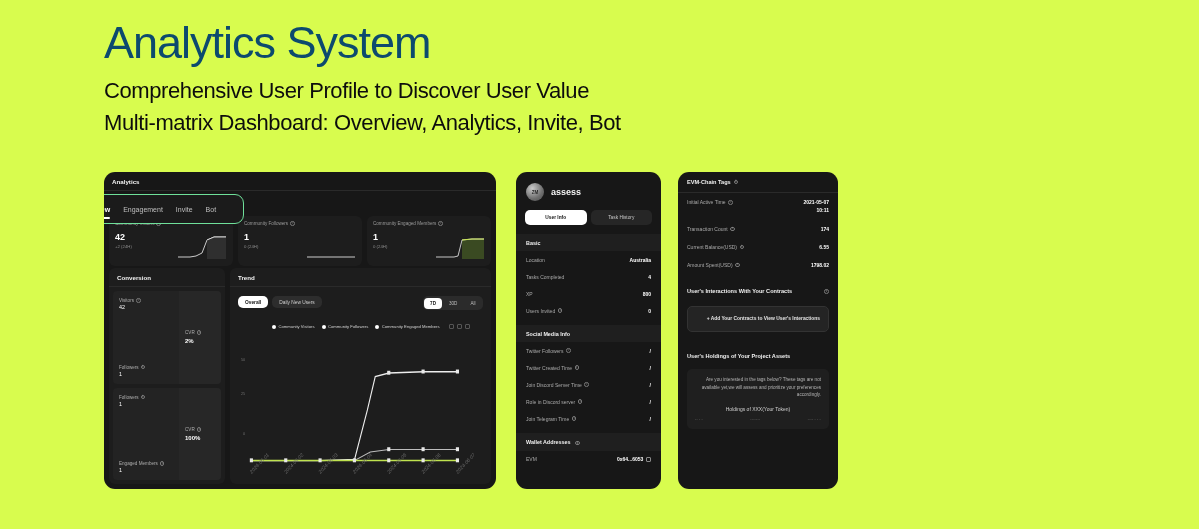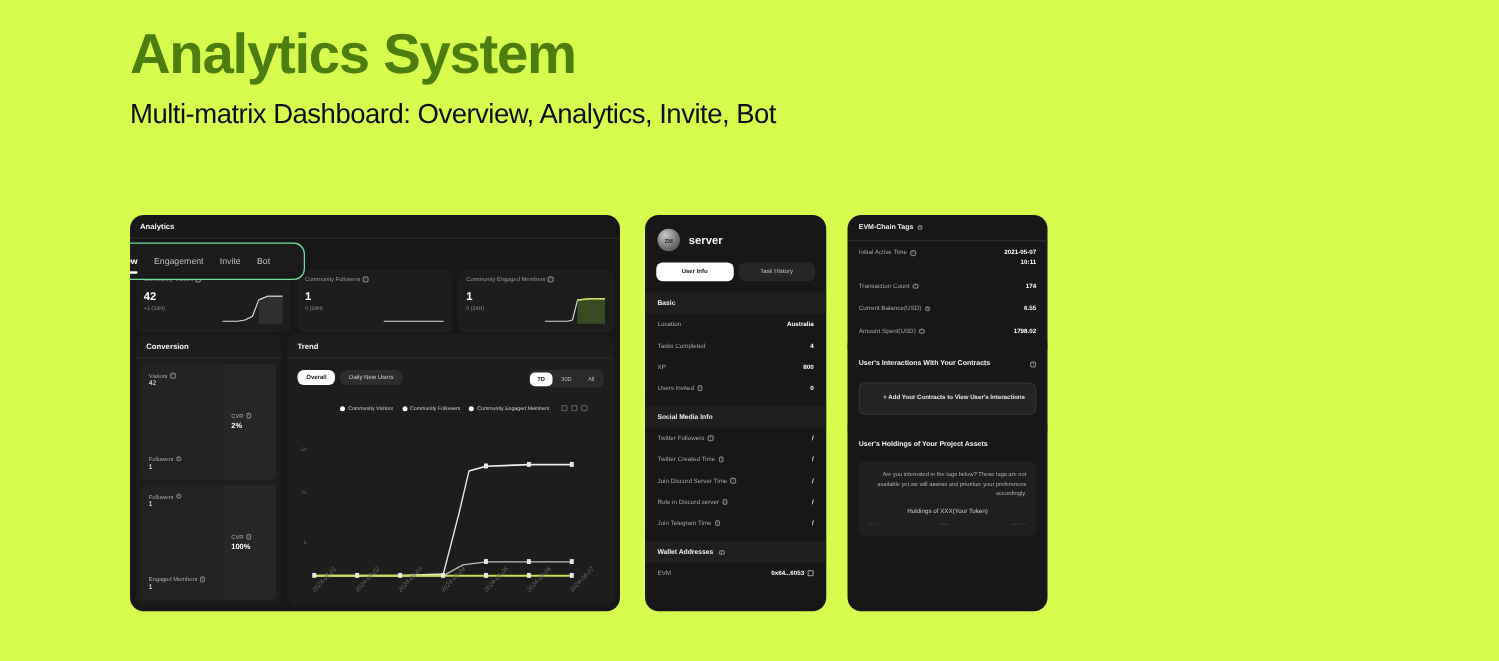--- a/index.html
+++ b/index.html
@@ -5,21 +5,21 @@
   * { box-sizing: border-box; margin:0; padding:0; }
   html,body { width:1199px; height:529px; overflow:hidden; }
   body {
     background:#d8fc4e;
     font-family:"Liberation Sans", sans-serif;
     position:relative;
   }
   
   .headline { position:absolute; left:104px; top:20px; width:900px; }
   .h-title {
-    font-size:45px; font-weight:bold; color:#4d7c0f; letter-spacing:-1px;
+    font-size:45px; font-weight:normal; color:#0c4a6e; letter-spacing:-1px;
     line-height:1.0;
   }
   .h-sub {
     font-size:22px; color:#0d0d0d; line-height:1.45; margin-top:10px;
     letter-spacing:-0.4px; font-weight:500;
   }
   
   .panel {
     position:absolute; background:#171717; border-radius:11px;
     overflow:hidden; color:#e9e9e9;
@@ -144,20 +144,21 @@
   .hold-note { font-size:4.6px; color:#b4b4b4; line-height:1.65; text-align:right; }
   .hold-title { font-size:5px; color:#cfcfcf; text-align:center; margin-top:7px; }
   .hold-row { display:flex; justify-content:space-between; margin-top:5px; font-size:4px; color:#3c3c3c; }
 </style>
 </head>
 <body>
 
 <div class="headline">
   <div class="h-title">Analytics System</div>
   <div class="h-sub">
+    <div>Comprehensive User Profile to Discover User Value</div>
     <div>Multi-matrix Dashboard: Overview, Analytics, Invite, Bot</div>
   </div>
 </div>
 
 <div class="panel" id="left">
   <div class="panel-title">Analytics</div>
   <div class="hr"></div>
 
   <div class="tabbar">
     <div class="tab active">Overview</div>
@@ -338,21 +339,21 @@
           </g>
         </svg>
       </div>
     </div>
   </div>
 </div>
 
 <div class="panel" id="mid">
   <div class="user-head">
     <div class="avatar">ZM</div>
-    <div class="uname">server</div>
+    <div class="uname">assess</div>
   </div>
   <div class="utabs">
     <div class="utab on">User Info</div>
     <div class="utab">Task History</div>
   </div>
 
   <div class="sec-head">Basic</div>
   <div class="kv">
     <span class="k">Location</span>
     <span class="v">Australia</span>

